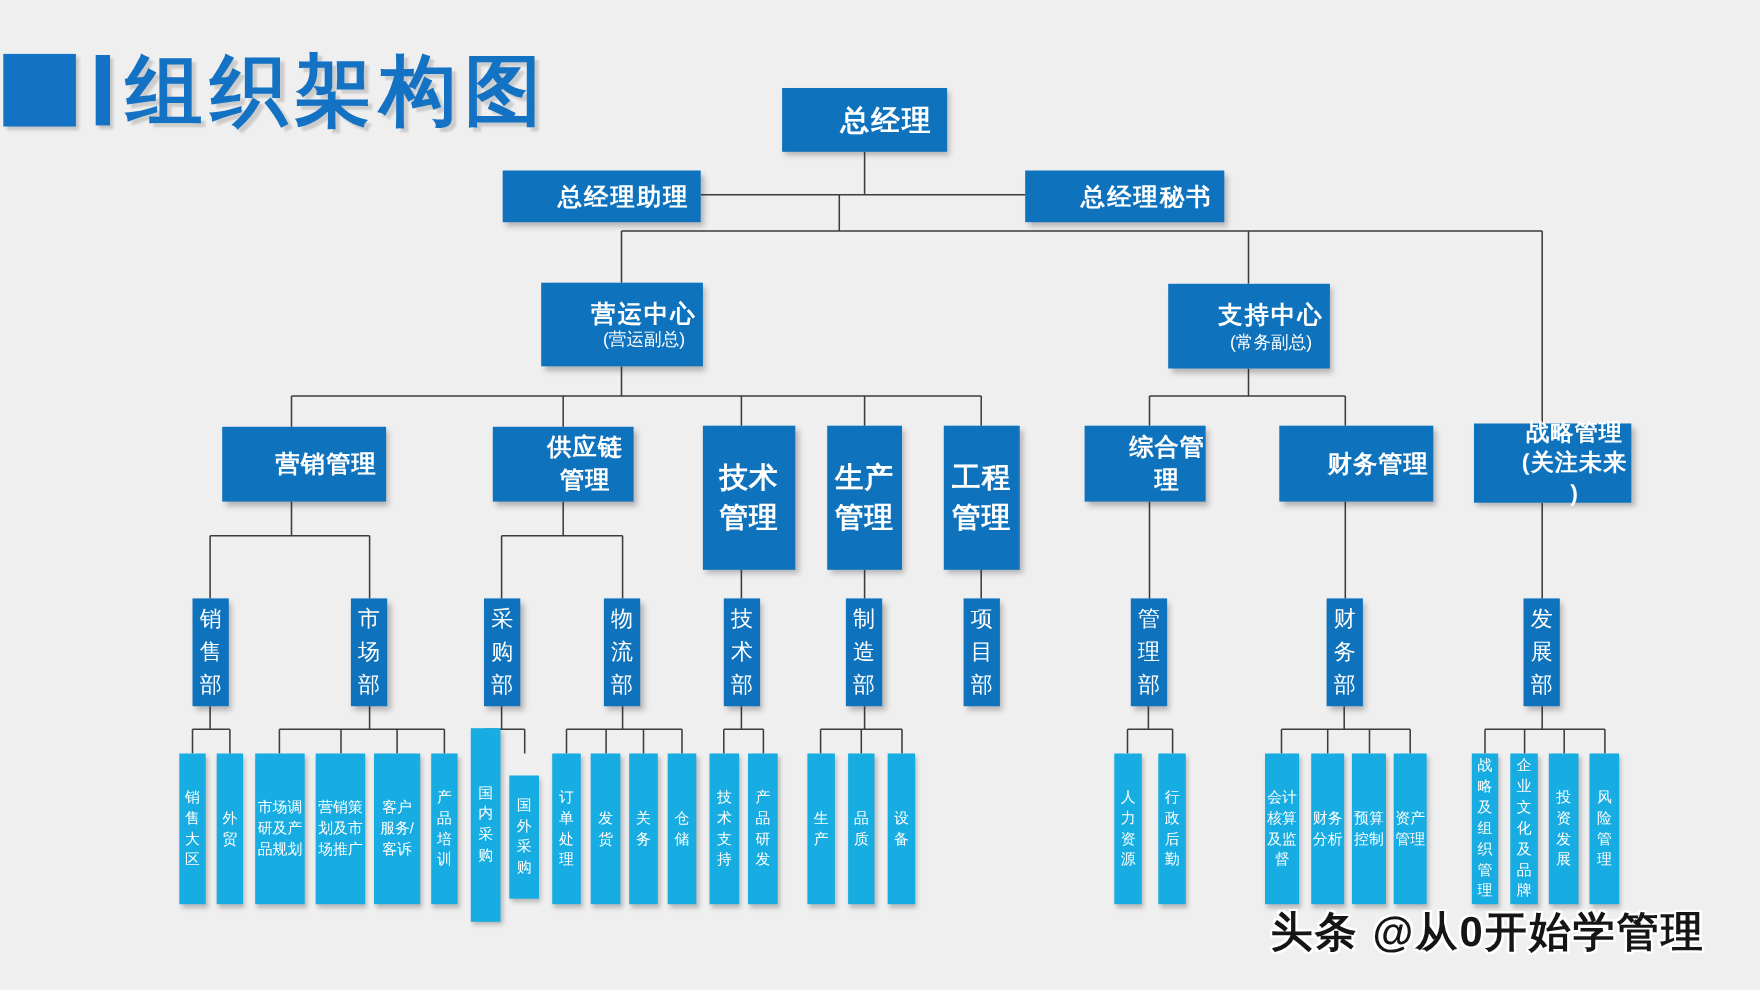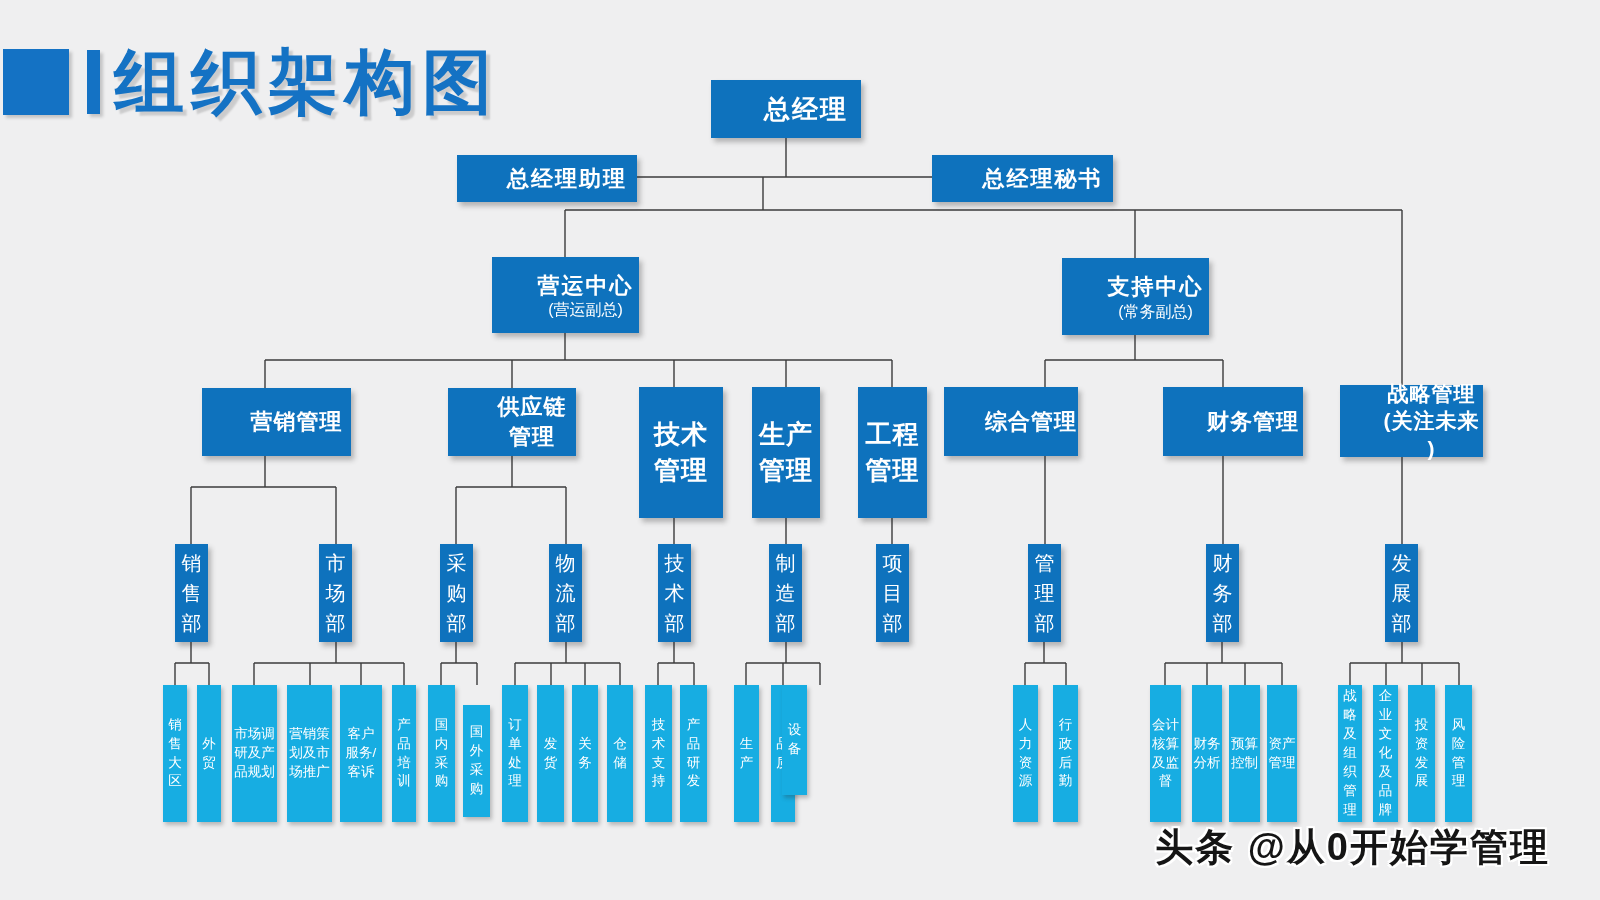--- a/index.html
+++ b/index.html
@@ -123,21 +123,21 @@
   <div class="node lvl3" style="left:1062px;top:258px;width:147px;height:77px">
     <span class="main">支持中心</span>
     <span class="sub">(常务副总)</span>
   </div>
 
   <div class="node lvl4" style="left:202px;top:388px;width:149px;height:68px">营销管理</div>
   <div class="node lvl4" style="left:448px;top:388px;width:128px;height:68px">供应链管理</div>
   <div class="node lvl4 tall" style="left:639px;top:387px;width:84px;height:131px">技术管理</div>
   <div class="node lvl4 tall" style="left:752px;top:387px;width:68px;height:131px">生产管理</div>
   <div class="node lvl4 tall" style="left:858px;top:387px;width:69px;height:131px">工程管理</div>
-  <div class="node lvl4" style="left:944px;top:387px;width:134px;height:69px">综合管理</div>
+  <div class="node lvl4" style="left:986px;top:387px;width:110px;height:69px">综合管理</div>
   <div class="node lvl4" style="left:1163px;top:387px;width:140px;height:69px">财务管理</div>
   <div class="node lvl4" style="left:1340px;top:385px;width:143px;height:72px">
     <span class="sub2">战略管理</span>
     <span class="sub2">(关注未来)</span>
   </div>
 
   <div class="node lvl5" style="left:175px;top:544px;width:33px;height:98px">销售部</div>
   <div class="node lvl5" style="left:319px;top:544px;width:33px;height:98px">市场部</div>
   <div class="node lvl5" style="left:440px;top:544px;width:33px;height:98px">采购部</div>
   <div class="node lvl5" style="left:549px;top:544px;width:33px;height:98px">物流部</div>
@@ -147,31 +147,31 @@
   <div class="node lvl5" style="left:1028px;top:544px;width:33px;height:98px">管理部</div>
   <div class="node lvl5" style="left:1206px;top:544px;width:33px;height:98px">财务部</div>
   <div class="node lvl5" style="left:1385px;top:544px;width:33px;height:98px">发展部</div>
 
   <div class="node lvl6" style="left:163px;top:685px;width:24px;height:137px">销售大区</div>
   <div class="node lvl6" style="left:197px;top:685px;width:24px;height:137px">外贸</div>
   <div class="node lvl6" style="left:232px;top:685px;width:45px;height:137px">市场调研及产品规划</div>
   <div class="node lvl6" style="left:287px;top:685px;width:45px;height:137px">营销策划及市场推广</div>
   <div class="node lvl6" style="left:340px;top:685px;width:42px;height:137px">客户服务/客诉</div>
   <div class="node lvl6" style="left:392px;top:685px;width:24px;height:137px">产品培训</div>
-  <div class="node lvl6" style="left:428px;top:685px;width:27px;height:137px">国内采购</div>
+  <div class="node lvl6" style="left:428px;top:662px;width:27px;height:176px">国内采购</div>
   <div class="node lvl6" style="left:463px;top:705px;width:27px;height:112px">国外采购</div>
   <div class="node lvl6" style="left:502px;top:685px;width:26px;height:137px">订单处理</div>
   <div class="node lvl6" style="left:537px;top:685px;width:27px;height:137px">发货</div>
   <div class="node lvl6" style="left:572px;top:685px;width:26px;height:137px">关务</div>
   <div class="node lvl6" style="left:607px;top:685px;width:26px;height:137px">仓储</div>
   <div class="node lvl6" style="left:645px;top:685px;width:27px;height:137px">技术支持</div>
   <div class="node lvl6" style="left:680px;top:685px;width:27px;height:137px">产品研发</div>
   <div class="node lvl6" style="left:734px;top:685px;width:25px;height:137px">生产</div>
   <div class="node lvl6" style="left:771px;top:685px;width:24px;height:137px">品质</div>
-  <div class="node lvl6" style="left:782px;top:685px;width:25px;height:110px">设备</div>
+  <div class="node lvl6" style="left:807px;top:685px;width:25px;height:137px">设备</div>
   <div class="node lvl6" style="left:1013px;top:685px;width:25px;height:137px">人力资源</div>
   <div class="node lvl6" style="left:1053px;top:685px;width:25px;height:137px">行政后勤</div>
   <div class="node lvl6" style="left:1150px;top:685px;width:31px;height:137px">会计核算及监督</div>
   <div class="node lvl6" style="left:1192px;top:685px;width:30px;height:137px">财务分析</div>
   <div class="node lvl6" style="left:1229px;top:685px;width:31px;height:137px">预算控制</div>
   <div class="node lvl6" style="left:1267px;top:685px;width:30px;height:137px">资产管理</div>
   <div class="node lvl6" style="left:1338px;top:685px;width:24px;height:137px">战略及组织管理</div>
   <div class="node lvl6" style="left:1373px;top:685px;width:25px;height:137px">企业文化及品牌</div>
   <div class="node lvl6" style="left:1408px;top:685px;width:27px;height:137px">投资发展</div>
   <div class="node lvl6" style="left:1445px;top:685px;width:27px;height:137px">风险管理</div>

